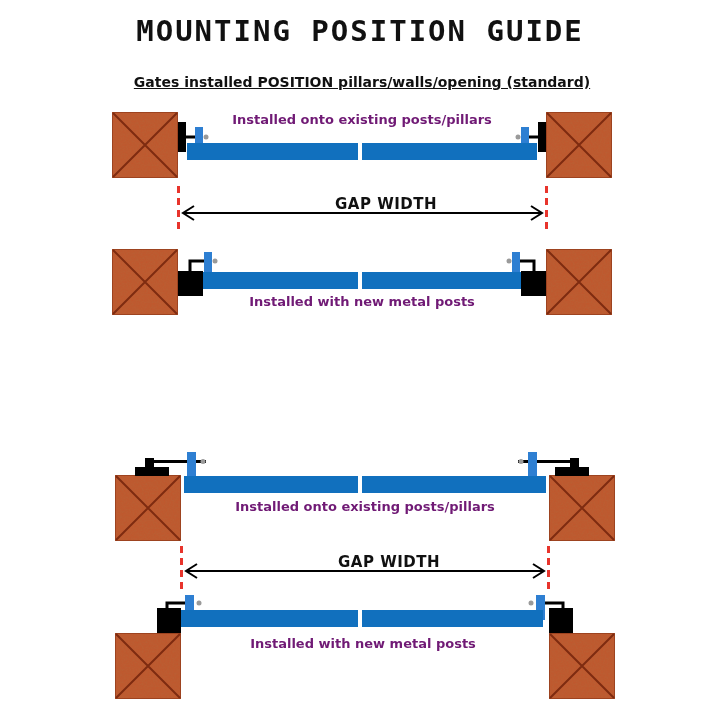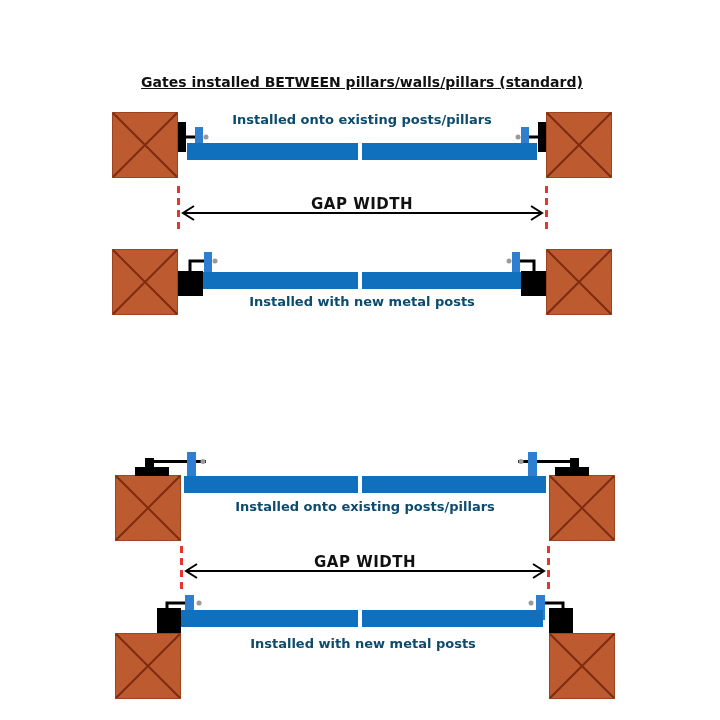--- a/index.html
+++ b/index.html
@@ -7,26 +7,26 @@
     position:relative;width:720px;height:720px;background:#fff;overflow:hidden;
     font-family:"DejaVu Sans","Liberation Sans",sans-serif;color:var(--text-dark,#1a1a1a);
   }
   svg.scene{position:absolute;left:0;top:0;}
   .lbl{position:absolute;transform:translateX(-50%);white-space:nowrap;}
   .title{top:14px;left:360px;font-family:"DejaVu Sans Mono","Liberation Mono",monospace;
          font-weight:bold;font-size:29px;letter-spacing:2px;color:#111;}
   .heading{font-size:14px;font-weight:bold;text-decoration:underline;color:#111;}
   .h1{top:74px;left:362px;}
   .h2{top:414px;left:360px;}
-  .sublabel{font-size:13px;font-weight:600;color:#0c4a6e;}
+  .sublabel{font-size:13px;font-weight:600;color:#701a75;}
   .labelA{top:112px;left:362px;}
   .labelB{top:294px;left:362px;}
   .labelC{top:499px;left:365px;}
   .labelD{top:636px;left:363px;}
-  .gaplabel{font-size:15px;font-weight:bold;letter-spacing:.5px;color:#111;}
+  .gaplabel{font-size:15px;font-weight:bold;letter-spacing:.5px;color:#111;margin-left:24px;}
   .gap1{top:195px;left:362px;}
   .gap2{top:553px;left:365px;}
 
   
   .pfill{fill:var(--brick-orange,#c1562c);}
   .pline{stroke:var(--brick-dark,#7e2b10);stroke-width:2;fill:none;}
   .pedge{fill:none;stroke:var(--brick-dark,#7e2b10);stroke-opacity:.5;stroke-width:1;}
   .blackpart{fill:var(--metal-black,#000);}
   .arm{stroke:var(--metal-black,#000);stroke-width:3;fill:none;}
   .pin{fill:var(--hinge-blue,#2e7fd2);}
@@ -144,22 +144,23 @@
         <use href="#hingeD" xlink:href="#hingeD"></use>
         </g>
       <g transform="translate(573,608) scale(-1,1)">
         <use href="#hingeD" xlink:href="#hingeD"></use>
         </g>
       <rect x="181" y="610" width="362" height="17" class="bar"></rect>
       <rect x="358" y="610" width="4" height="17" class="split"></rect>
     </g>
   </svg>
 
+  <div class="lbl title">MOUNTING POSITION GUIDE</div>
 
-  <div class="lbl heading h1">Gates installed BETWEEN pillars/walls/pillars (standard)</div>
+  <div class="lbl heading h1">Gates installed POSITION pillars/walls/opening (standard)</div>
   <div class="lbl sublabel labelA">Installed onto existing posts/pillars</div>
   <div class="lbl gaplabel gap1">GAP WIDTH</div>
   <div class="lbl sublabel labelB">Installed with new metal posts</div>
 
   <div class="lbl sublabel labelC">Installed onto existing posts/pillars</div>
   <div class="lbl gaplabel gap2">GAP WIDTH</div>
   <div class="lbl sublabel labelD">Installed with new metal posts</div>
 
 </div>
 

